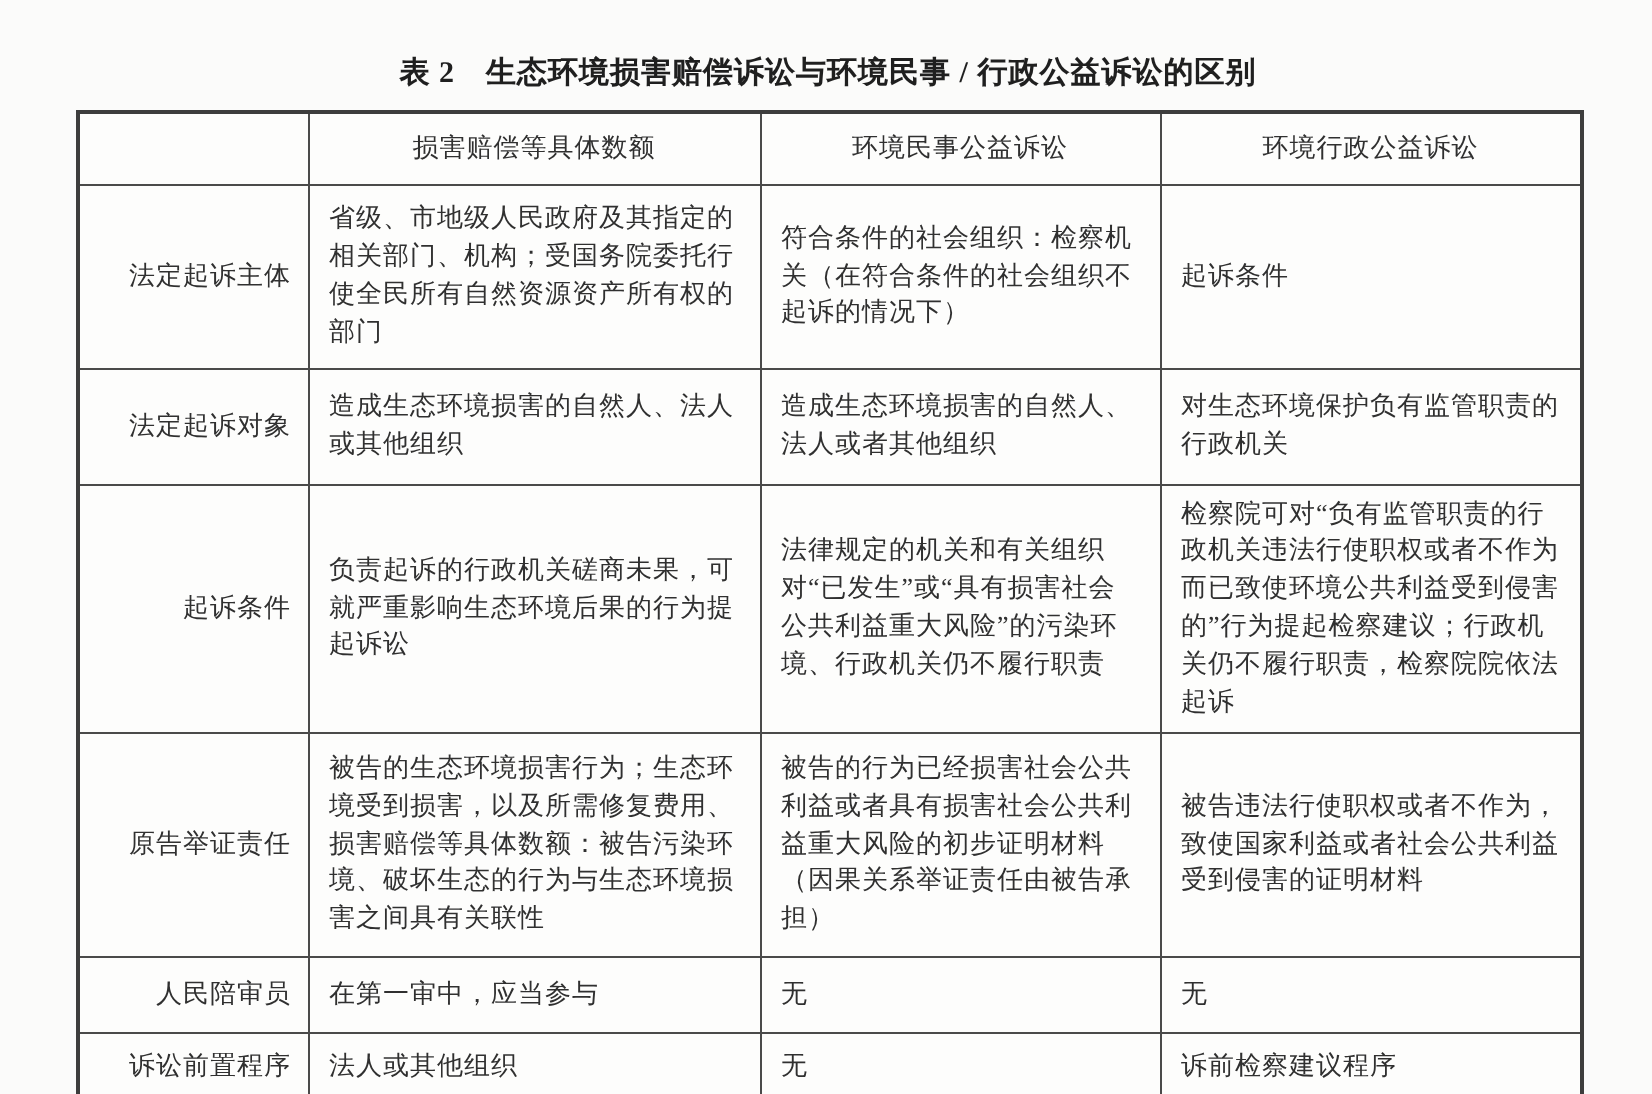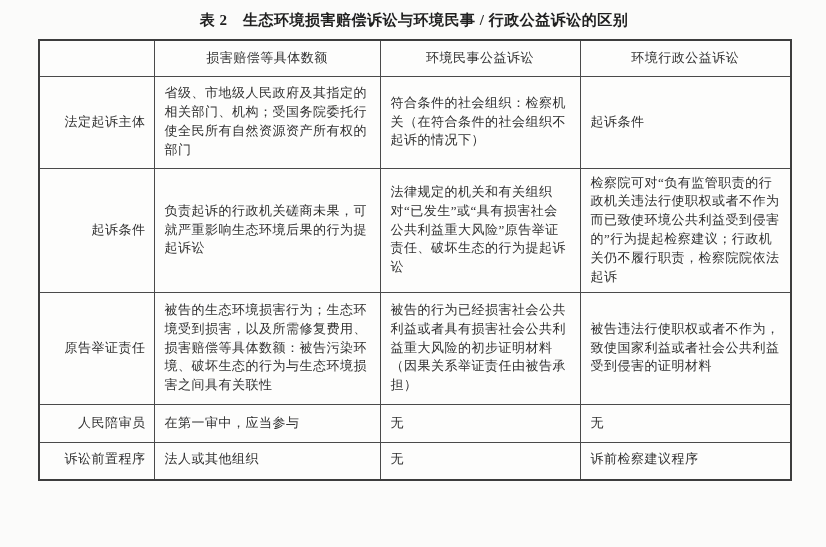--- a/index.html
+++ b/index.html
@@ -6,21 +6,21 @@
     margin: 0;
     padding: 0;
     background: #fafaf9;
     font-family: "Liberation Serif", "DejaVu Serif", serif;
     color: #303030;
   }
   .page {
     width: 826px;
     height: 547px;
     box-sizing: border-box;
-    padding: 6px 36px 0 38px;
+    padding: 22px 36px 0 38px;
     background: #fbfbfa;
     overflow: hidden;
   }
   .caption {
     text-align: center;
     font-weight: bold;
     font-size: 15px;
     letter-spacing: 0.5px;
     color: #1f1f1f;
     padding: 5px 0 9px 0;
@@ -83,24 +83,30 @@
         <th>环境行政公益诉讼</th>
       </tr>
     </thead>
     <tbody>
       <tr class="r1">
         <th>法定起诉主体</th>
         <td>省级、市地级人民政府及其指定的相关部门、机构；受国务院委托行使全民所有自然资源资产所有权的部门</td>
         <td>符合条件的社会组织：检察机关（在符合条件的社会组织不起诉的情况下）</td>
         <td>起诉条件</td>
       </tr>
+      <tr class="r2">
+        <th>法定起诉对象</th>
+        <td>造成生态环境损害的自然人、法人或其他组织</td>
+        <td>造成生态环境损害的自然人、法人或者其他组织</td>
+        <td>对生态环境保护负有监管职责的行政机关</td>
+      </tr>
       <tr class="r3">
         <th>起诉条件</th>
         <td>负责起诉的行政机关磋商未果，可就严重影响生态环境后果的行为提起诉讼</td>
-        <td>法律规定的机关和有关组织对“已发生”或“具有损害社会公共利益重大风险”原告举证责任、破坏生态的行为提起诉讼</td>
+        <td>法律规定的机关和有关组织对“已发生”或“具有损害社会公共利益重大风险”的污染环境、行政机关仍不履行职责</td>
         <td>检察院可对“负有监管职责的行政机关违法行使职权或者不作为而已致使环境公共利益受到侵害的”行为提起检察建议；行政机关仍不履行职责，检察院院依法起诉</td>
       </tr>
       <tr class="r4">
         <th>原告举证责任</th>
         <td>被告的生态环境损害行为；生态环境受到损害，以及所需修复费用、损害赔偿等具体数额：被告污染环境、破坏生态的行为与生态环境损害之间具有关联性</td>
         <td>被告的行为已经损害社会公共利益或者具有损害社会公共利益重大风险的初步证明材料（因果关系举证责任由被告承担）</td>
         <td>被告违法行使职权或者不作为，致使国家利益或者社会公共利益受到侵害的证明材料</td>
       </tr>
       <tr class="r5">
         <th>人民陪审员</th>

